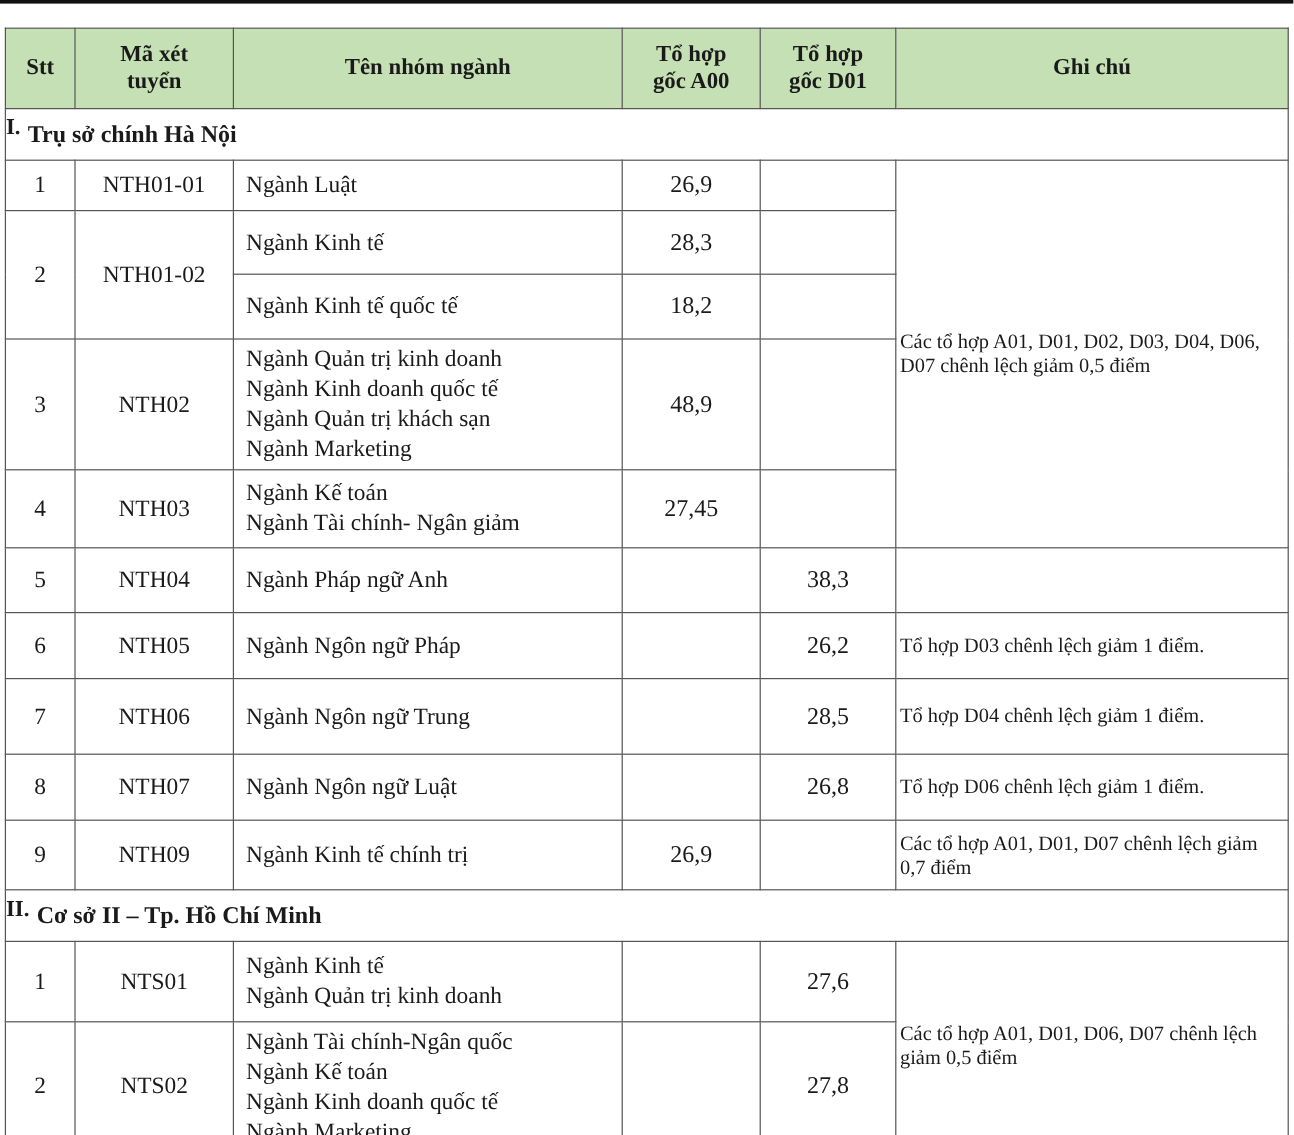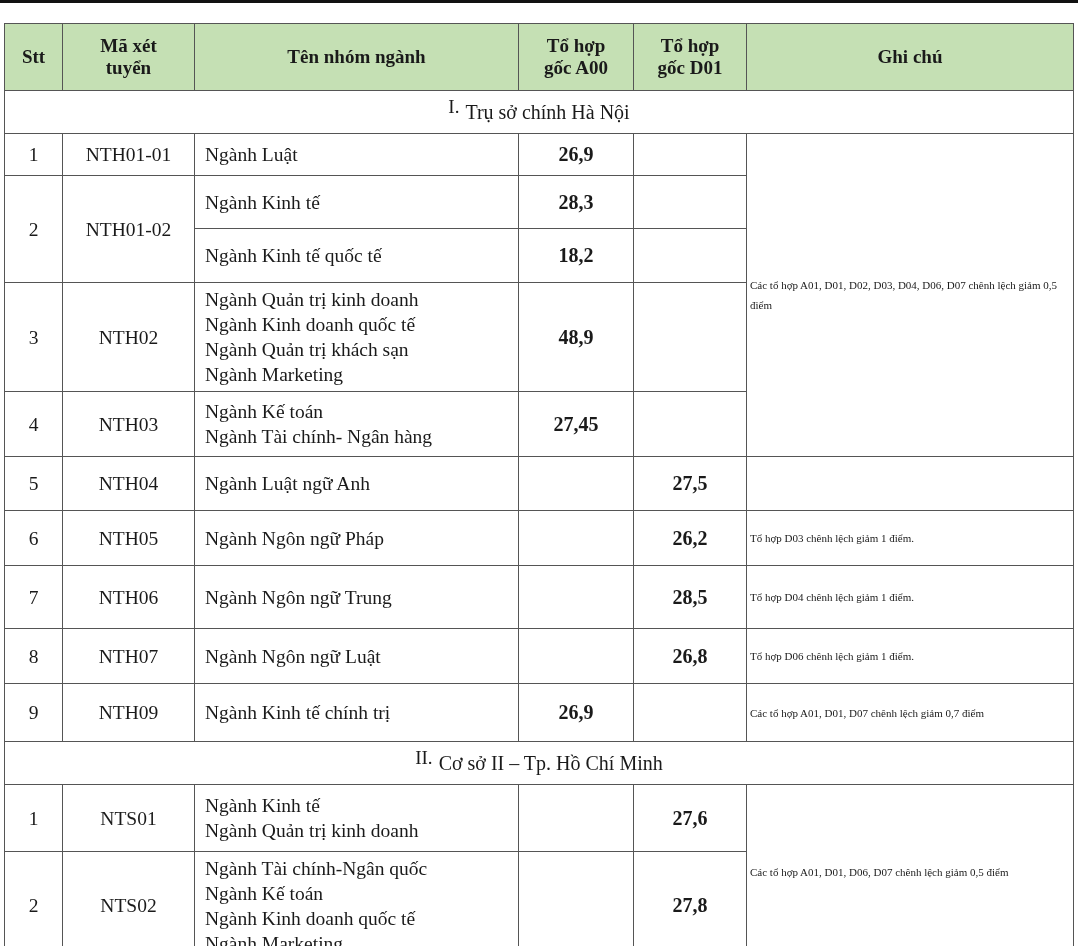--- a/index.html
+++ b/index.html
@@ -6,23 +6,23 @@
   body { width: 1078px; height: 946px; overflow: hidden; position: relative;
          font-family: "Liberation Serif", "DejaVu Serif", serif; color: #1a1a1a; }
   .topbar { position: absolute; left: 0; top: 0; width: 1078px; height: 3px; background: #111; }
   table.scores { position: absolute; left: 4px; top: 23px; border-collapse: collapse;
                  table-layout: fixed; width: 1069px; }
   table.scores td, table.scores th { border: 1.5px solid #555; padding: 0; vertical-align: middle; }
   th { background: #c5e0b4; font-weight: bold; font-size: 19px; line-height: 22px; text-align: center; height: 66px; }
   td { font-size: 19.5px; line-height: 25px; }
   .c { text-align: center; }
   .l { text-align: left; padding-left: 10px !important; }
-  .score { font-weight: bold; text-align: center; font-size: 20px; }
-  .note { font-size: 11px; line-height: 20px; padding-left: 3px !important; text-align: left; vertical-align: middle; }
-  .section { font-weight: normal; font-size: 20px; text-align: center; height: 42px; }
+  .score { font-weight: normal; text-align: center; font-size: 20px; }
+  .note { font-size: 17px; line-height: 20px; padding-left: 3px !important; text-align: left; vertical-align: middle; }
+  .section { font-weight: bold; font-size: 20px; height: 42px; }
   .section .roman { font-size: 19px; position: relative; top: -6px; margin-right: 6px; }
   .multi span { display: block; }
 </style>
 </head>
 <body>
 
 <div class="topbar"></div>
 
 <table class="scores">
   <colgroup>
@@ -89,31 +89,31 @@
         <span>Ngành Marketing</span>
       </td>
       <td class="score">48,9</td>
       <td class="score"></td>
     </tr>
     <tr style="height:65px">
       <td class="c">4</td>
       <td class="c">NTH03</td>
       <td class="l multi">
         <span>Ngành Kế toán</span>
-        <span>Ngành Tài chính- Ngân hàng</span>
+        <span>Ngành Tài chính- Ngân giảm</span>
       </td>
       <td class="score">27,45</td>
       <td class="score"></td>
     </tr>
     <tr style="height:54px">
       <td class="c">5</td>
       <td class="c">NTH04</td>
-      <td class="l">Ngành Luật ngữ Anh</td>
+      <td class="l">Ngành Pháp ngữ Anh</td>
       <td class="score"></td>
-      <td class="score">27,5</td>
+      <td class="score">38,3</td>
       <td class="note"></td>
     </tr>
     <tr style="height:55px">
       <td class="c">6</td>
       <td class="c">NTH05</td>
       <td class="l">Ngành Ngôn ngữ Pháp</td>
       <td class="score"></td>
       <td class="score">26,2</td>
       <td class="note">Tổ hợp D03 chênh lệch giảm 1 điểm.</td>
     </tr>

